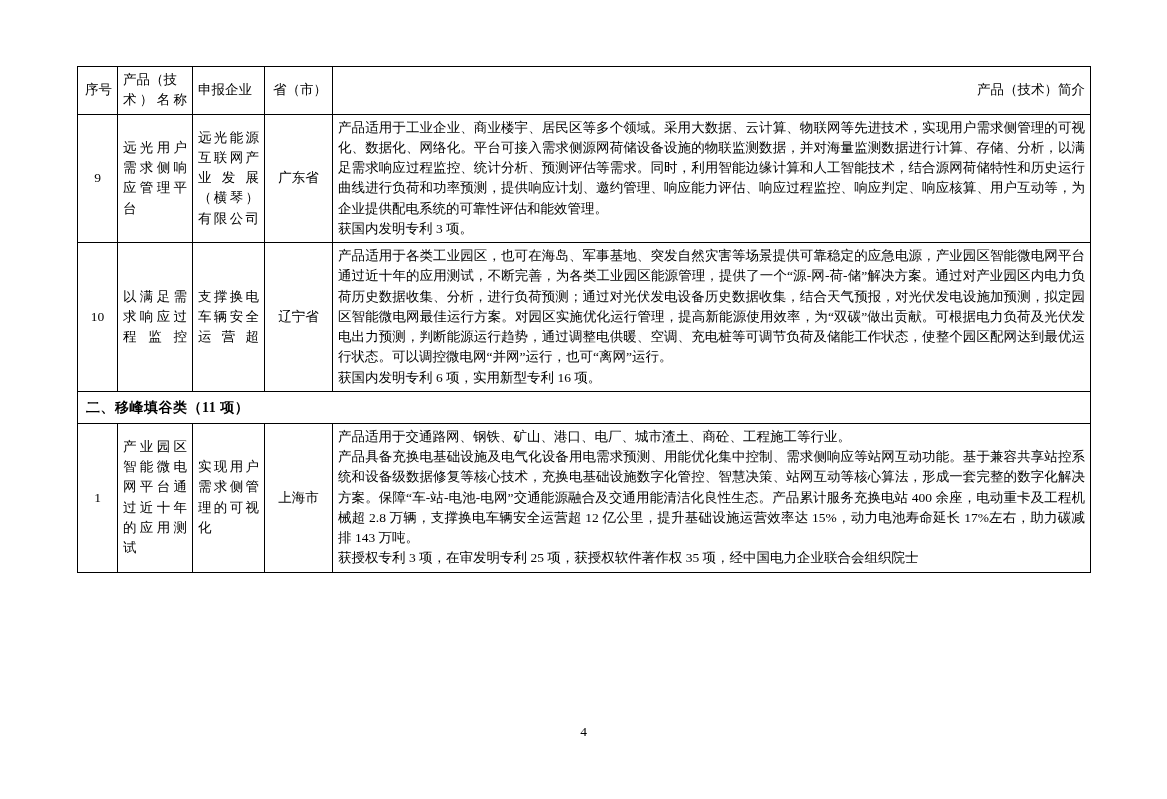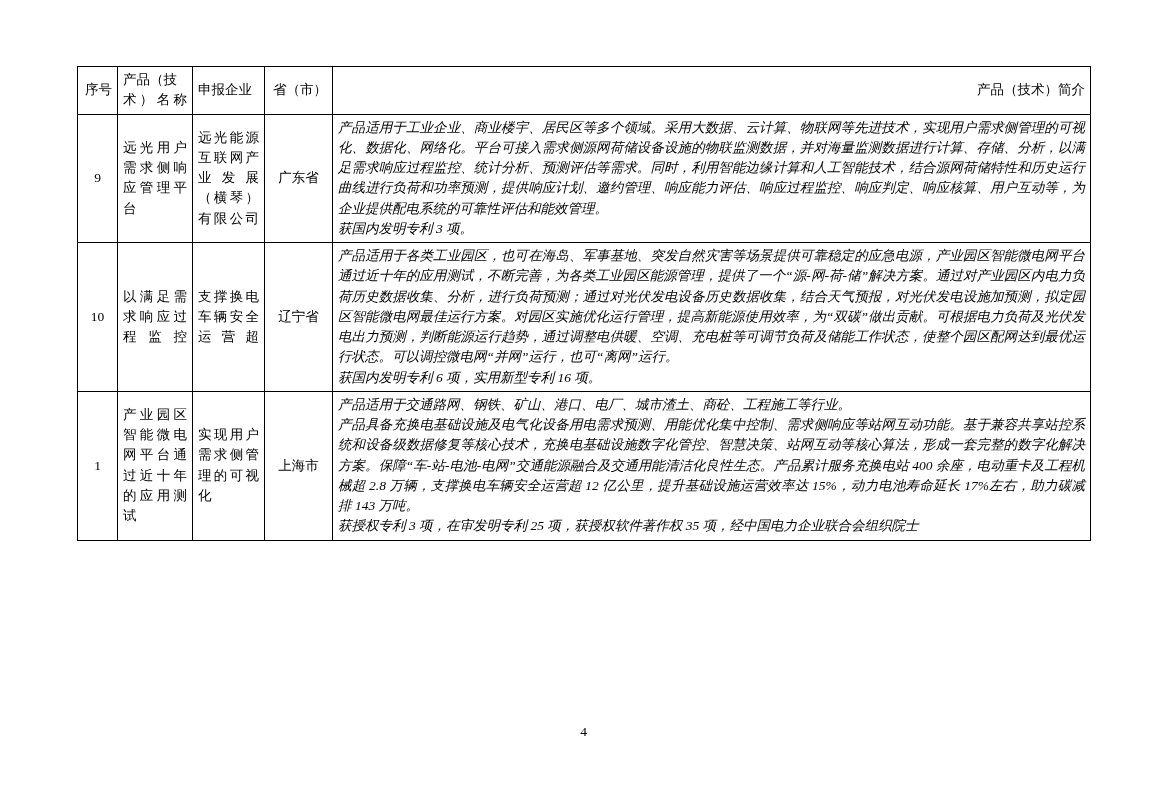--- a/index.html
+++ b/index.html
@@ -62,21 +62,20 @@
     text-align-last: justify;
     line-height: 1.45;
     padding-left: 6px;
     padding-right: 6px;
   }
   .desc {
     text-align: justify;
     text-justify: inter-ideograph;
     line-height: 1.62;
     padding: 5px 7px 5px 7px;
-    font-style: italic;
   }
   .desc p {
     margin: 0;
     text-indent: 0;
   }
   .section-row td {
     font-weight: bold;
     padding: 5px 8px;
     font-size: 14px;
     letter-spacing: 0.5px;
@@ -132,20 +131,23 @@
       <tr>
         <td class="cell-center">10</td>
         <td class="cell-vert">以满足需求响应过程监控</td>
         <td class="cell-vert">支撑换电车辆安全运营超</td>
         <td class="cell-center">辽宁省</td>
         <td class="desc">
             <p>产品适用于各类工业园区，也可在海岛、军事基地、突发自然灾害等场景提供可靠稳定的应急电源，产业园区智能微电网平台通过近十年的应用测试，不断完善，为各类工业园区能源管理，提供了一个“源-网-荷-储”解决方案。通过对产业园区内电力负荷历史数据收集、分析，进行负荷预测；通过对光伏发电设备历史数据收集，结合天气预报，对光伏发电设施加预测，拟定园区智能微电网最佳运行方案。对园区实施优化运行管理，提高新能源使用效率，为“双碳”做出贡献。可根据电力负荷及光伏发电出力预测，判断能源运行趋势，通过调整电供暖、空调、充电桩等可调节负荷及储能工作状态，使整个园区配网达到最优运行状态。可以调控微电网“并网”运行，也可“离网”运行。</p>
             <p>获国内发明专利 6 项，实用新型专利 16 项。</p>
           </td>
       </tr>
+      <tr class="section-row">
+        <td colspan="5">二、移峰填谷类（11 项）</td>
+      </tr>
       <tr>
         <td class="cell-center">1</td>
         <td class="cell-vert">产业园区智能微电网平台通过近十年的应用测试</td>
         <td class="cell-vert">实现用户需求侧管理的可视化</td>
         <td class="cell-center">上海市</td>
         <td class="desc">
             <p>产品适用于交通路网、钢铁、矿山、港口、电厂、城市渣土、商砼、工程施工等行业。</p>
             <p>产品具备充换电基础设施及电气化设备用电需求预测、用能优化集中控制、需求侧响应等站网互动功能。基于兼容共享站控系统和设备级数据修复等核心技术，充换电基础设施数字化管控、智慧决策、站网互动等核心算法，形成一套完整的数字化解决方案。保障“车-站-电池-电网”交通能源融合及交通用能清洁化良性生态。产品累计服务充换电站 400 余座，电动重卡及工程机械超 2.8 万辆，支撑换电车辆安全运营超 12 亿公里，提升基础设施运营效率达 15%，动力电池寿命延长 17%左右，助力碳减排 143 万吨。</p>
             <p>获授权专利 3 项，在审发明专利 25 项，获授权软件著作权 35 项，经中国电力企业联合会组织院士</p>
           </td>

